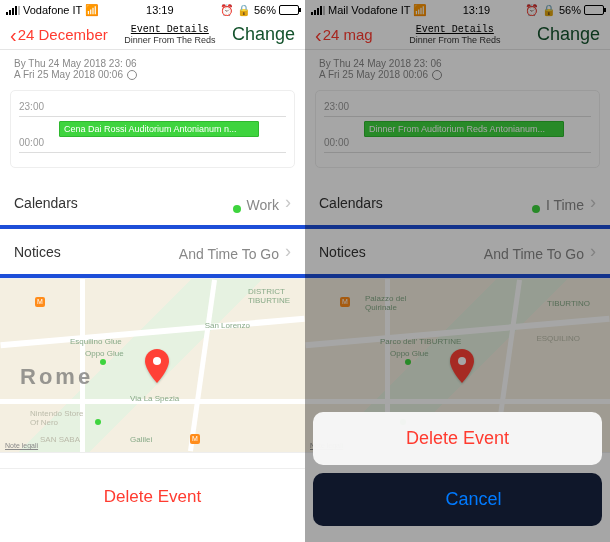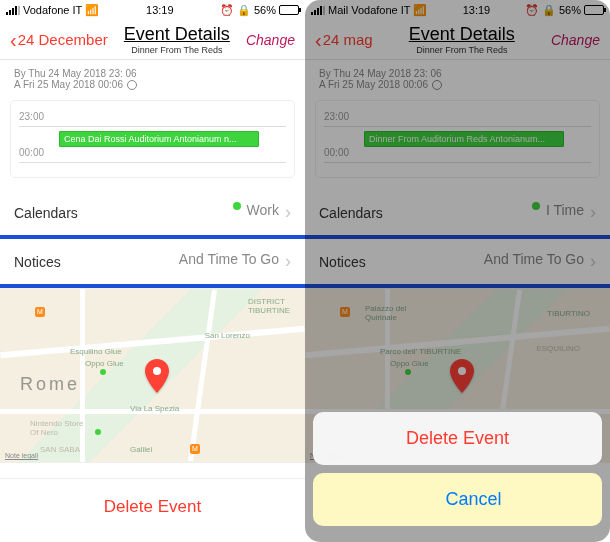--- a/index.html
+++ b/index.html
@@ -1,66 +1,66 @@
 <!DOCTYPE html>
 <html><head>
   <meta charset="utf-8">
   <style>
     * { margin: 0; padding: 0; box-sizing: border-box; }
     body { font-family: -apple-system, "Helvetica Neue", Arial, sans-serif; background: #fff; width: 610px; height: 542px; display: flex; overflow: hidden; }
-    .screen { width: 305px; height: 542px; position: relative; background: #fff; overflow: hidden; border-radius: 15px; }
+    .screen { width: 305px; height: 542px; position: relative; background: #fff; overflow: hidden; }
     .screen.dimmed::before { content: ""; position: absolute; inset: 0; background: rgba(0,0,0,0.35); z-index: 5; pointer-events: none; }
 
     .status-bar { display: flex; justify-content: space-between; align-items: center; padding: 2px 6px; font-size: 11px; color: #000; height: 20px; }
     .status-left, .status-right { display: flex; align-items: center; gap: 3px; }
     .signal { display: inline-flex; gap: 1px; align-items: flex-end; }
     .signal i { width: 2px; background: #000; display: inline-block; }
     .signal i:nth-child(1){height:3px} .signal i:nth-child(2){height:5px} .signal i:nth-child(3){height:7px} .signal i:nth-child(4){height:9px} .signal i:nth-child(5){height:9px;background:#bbb}
     .battery { width: 20px; height: 10px; border: 1px solid #000; border-radius: 2px; position: relative; }
     .battery::after { content: ""; position: absolute; right: -3px; top: 2px; width: 2px; height: 4px; background: #000; }
     .battery .fill { height: 100%; width: 56%; background: #000; }
 
     .nav { display: flex; justify-content: space-between; align-items: center; padding: 4px 10px; border-bottom: 1px solid #e5e5e5; }
     .nav .back { color: #ff3b30; font-size: 15px; display: flex; align-items: center; gap: 1px; }
     .nav .back .chev { font-size: 20px; font-weight: 200; line-height: 1; }
     .nav .title { text-align: center; }
-    .nav .title .main { font-size: 18px; text-decoration: underline; }
+    .nav .title .main { font-size: 10px; text-decoration: underline; font-family: Liberation Mono, monospace; }
     .nav .title .sub { font-size: 9px; color: #333; }
-    .nav .change { color: #be185d; font-size: 14px; font-style: italic; }
+    .nav .change { color: #14532d; font-size: 18px; }
 
     .dates { padding: 8px 14px 4px; color: #888; font-size: 10px; }
     .dates .row { display: flex; align-items: center; gap: 4px; }
     .clock-ic { width: 10px; height: 10px; border: 1px solid #888; border-radius: 50%; display: inline-block; }
 
     .timeline { margin: 6px 10px 12px; border: 1px solid #eee; border-radius: 5px; padding: 10px 8px; position: relative; }
     .tl-hour { font-size: 10px; color: #999; }
     .tl-line { height: 1px; background: #ddd; margin: 4px 0; }
     .tl-event { background: #3ed43e; border: 1px solid #2fb82f; color: #fff; font-size: 9px; padding: 2px 4px; border-radius: 1px; margin-left: 40px; width: 200px; overflow: hidden; white-space: nowrap; text-overflow: ellipsis; }
 
     .list-row { padding: 12px 14px; display: flex; justify-content: space-between; align-items: center; border-bottom: 4px solid #1d4ed8; font-size: 14px; color: #333; }
-    .list-row .right { display: flex; align-items: flex-start; gap: 6px; color: #888; }
+    .list-row .right { display: flex; align-items: flex-end; gap: 6px; color: #888; }
     .dot-green { width: 8px; height: 8px; background: #3ed43e; border-radius: 50%; }
     .chev-r { color: #c8c8c8; font-size: 18px; }
 
     .map { margin: 0; height: 175px; background: linear-gradient(135deg, #f4efe1 0%, #f4efe1 40%, #e6f2e1 40%, #e6f2e1 55%, #f4efe1 55%); position: relative; overflow: hidden; border-top: 1px solid #eee; border-bottom: 1px solid #eee; }
     .map .road { position: absolute; background: #fff; }
-    .map .city { position: absolute; font-size: 18px; color: rgba(100,100,100,0.65); font-weight: 400; letter-spacing: 3px; left: 20px; top: 85px; text-align: center; }
+    .map .city { position: absolute; font-size: 22px; color: rgba(100,100,100,0.65); font-weight: 700; letter-spacing: 3px; left: 20px; top: 85px; text-align: center; }
     .map .label { position: absolute; font-size: 8px; color: #8a8; }
     .map .label.district { color: #bba; }
     .map .pin { position: absolute; left: 145px; top: 70px; }
     .map .pin svg { filter: drop-shadow(0 1px 1px rgba(0,0,0,0.2)); }
     .map .legal { position: absolute; bottom: 3px; left: 5px; font-size: 7px; color: #888; text-decoration: underline; }
     .map .dot { position: absolute; width: 6px; height: 6px; border-radius: 50%; background: #3ed43e; }
     .map .metro { position: absolute; width: 10px; height: 10px; border-radius: 2px; background: #ff8c1a; line-height: 10px; text-align: center; font-size: 7px; color: #fff; }
 
     .delete-row { text-align: center; padding: 18px 0; color: #ff3b30; font-size: 17px; border-top: 1px solid #eee; }
 
     .action-sheet { position: absolute; bottom: 8px; left: 8px; right: 8px; z-index: 20; }
     .sheet-btn { background: rgba(248,248,248,0.97); border-radius: 10px; padding: 16px; text-align: center; font-size: 18px; margin-bottom: 8px; color: #ff3b30; }
-    .sheet-btn.cancel { color: #007aff; font-weight: 500; background: #fef9c3; padding-left: 48px; }
+    .sheet-btn.cancel { color: #007aff; font-weight: 500; background: #0f172a; padding-left: 48px; }
   </style>
 </head>
 <body>
 
 <div class="screen">
   <div class="status-bar">
     <div class="status-left">
       <span class="signal">
           <i></i>
           <i></i>

